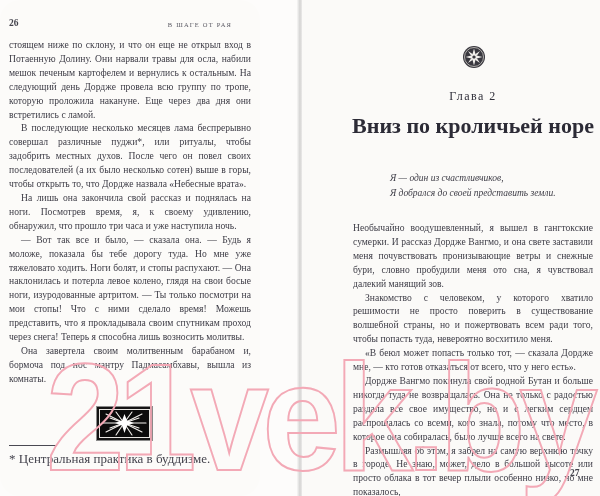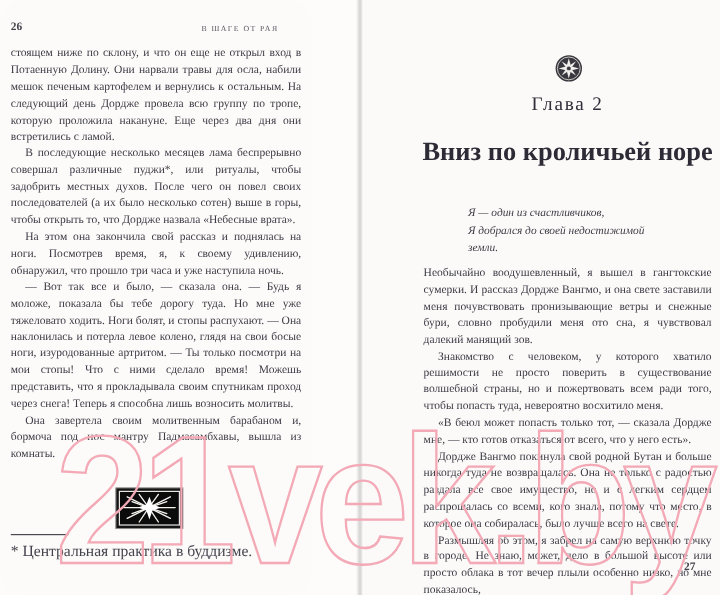--- a/index.html
+++ b/index.html
@@ -26,22 +26,22 @@
   .body-right { left:51px; top:221px; width:240px; }
   .body-text p { margin:0; }
   .body-text p.indent { text-indent:12px; }
 
   .tailpiece { position:absolute; left:96px; top:406px; width:57px; height:35px; }
   .footnote-rule { position:absolute; left:9px; top:445px; width:48px; height:1px; background:#4a4952; }
   .footnote { position:absolute; left:9px; top:451px; width:230px; font-size:13px; color:#45444e; }
 
   .chapter-ornament { position:absolute; left:160px; top:45px; width:24px; height:24px; }
   .chapter-label {
-    position:absolute; left:51px; top:79px; width:240px; text-align:center;
-    font-size:16px; letter-spacing:1.5px; color:#2f2e39;
+    position:absolute; left:51px; top:89px; width:240px; text-align:center;
+    font-size:12px; letter-spacing:1.5px; color:#2f2e39;
   }
   .chapter-title {
     position:absolute; left:41px; top:113px; width:260px; text-align:center;
     font-size:22px; line-height:26px; font-weight:bold; color:#2c2b36;
   }
   .epigraph {
     position:absolute; left:88px; top:171px; width:172px;
     font-style:italic; font-size:9.5px; line-height:14.5px; color:#3d3c46;
   }
   .epigraph .attribution {
@@ -61,21 +61,21 @@
 
 <div class="canvas">
 
   <div class="page page-left">
     <div class="folio folio-left">26</div>
     <div class="running-header">В ШАГЕ ОТ РАЯ</div>
 
     <div class="body-text body-left">
       <p>стоящем ниже по склону, и что он еще не открыл вход в Потаенную Долину. Они нарвали травы для осла, набили мешок печеным картофелем и вернулись к остальным. На следующий день Дордже провела всю группу по тропе, которую проложила накануне. Еще через два дня они встретились с ламой.</p>
       <p class="indent">В последующие несколько месяцев лама беспрерывно совершал различные пуджи*, или ритуалы, чтобы задобрить местных духов. После чего он повел своих последователей (а их было несколько сотен) выше в горы, чтобы открыть то, что Дордже назвала «Небесные врата».</p>
-      <p class="indent">На этом она закончила свой рассказ и поднялась на ноги. Посмотрев время, я, к своему удивлению, обнаружил, что прошло три часа и уже наступила ночь.</p>
+      <p class="indent">На лишь она закончила свой рассказ и поднялась на ноги. Посмотрев время, я, к своему удивлению, обнаружил, что прошло три часа и уже наступила ночь.</p>
       <p class="indent">— Вот так все и было, — сказала она. — Будь я моложе, показала бы тебе дорогу туда. Но мне уже тяжеловато ходить. Ноги болят, и стопы распухают. — Она наклонилась и потерла левое колено, глядя на свои босые ноги, изуродованные артритом. — Ты только посмотри на мои стопы! Что с ними сделало время! Можешь представить, что я прокладывала своим спутникам проход через снега! Теперь я способна лишь возносить молитвы.</p>
       <p class="indent">Она завертела своим молитвенным барабаном и, бормоча под нос мантру Падмасамбхавы, вышла из комнаты.</p>
     </div>
 
     <div class="tailpiece">
       <svg width="57" height="35" viewBox="0 0 57 35" xmlns="http://www.w3.org/2000/svg">
         <rect x="0.5" y="0.5" width="56" height="34" fill="#141414" stroke="#8a8a8a" stroke-width="1"></rect>
         <rect x="3.5" y="3.5" width="50" height="28" fill="#0b0b0b" stroke="#e9e7e3" stroke-width="1"></rect>
         <g stroke="#f5f3ef" stroke-width="1.1" stroke-linecap="round" fill="none">
           <path d="M28 17 L10 8"></path>
@@ -122,21 +122,21 @@
         <circle cx="12" cy="12" r="1.6" fill="#39383f"></circle>
       </svg>
     </div>
 
     <div class="chapter-label">Глава 2</div>
 
     <h1 class="chapter-title" style="margin:0;">Вниз по кроличьей норе</h1>
 
     <div class="epigraph">
       <div>Я — один из счастливчиков,</div>
-      <div>Я добрался до своей недостижимой земли.</div>
+      <div>Я добрался до своей представить земли.</div>
     </div>
 
     <div class="body-text body-right">
       <p>Необычайно воодушевленный, я вышел в гангтокские сумерки. И рассказ Дордже Вангмо, и она свете заставили меня почувствовать пронизывающие ветры и снежные бури, словно пробудили меня ото сна, я чувствовал далекий манящий зов.</p>
       <p class="indent">Знакомство с человеком, у которого хватило решимости не просто поверить в существование волшебной страны, но и пожертвовать всем ради того, чтобы попасть туда, невероятно восхитило меня.</p>
       <p class="indent">«В беюл может попасть только тот, — сказала Дордже мне, — кто готов отказаться от всего, что у него есть».</p>
       <p class="indent">Дордже Вангмо покинула свой родной Бутан и больше никогда туда не возвращалась. Она не только с радостью раздала все свое имущество, но и с легким сердцем распрощалась со всеми, кого знала, потому что место, в которое она собиралась, было лучше всего на свете.</p>
       <p class="indent">Размышляя об этом, я забрел на самую верхнюю точку в городе. Не знаю, может, дело в большой высоте или просто облака в тот вечер плыли особенно низко, но мне показалось,</p>
     </div>
 

